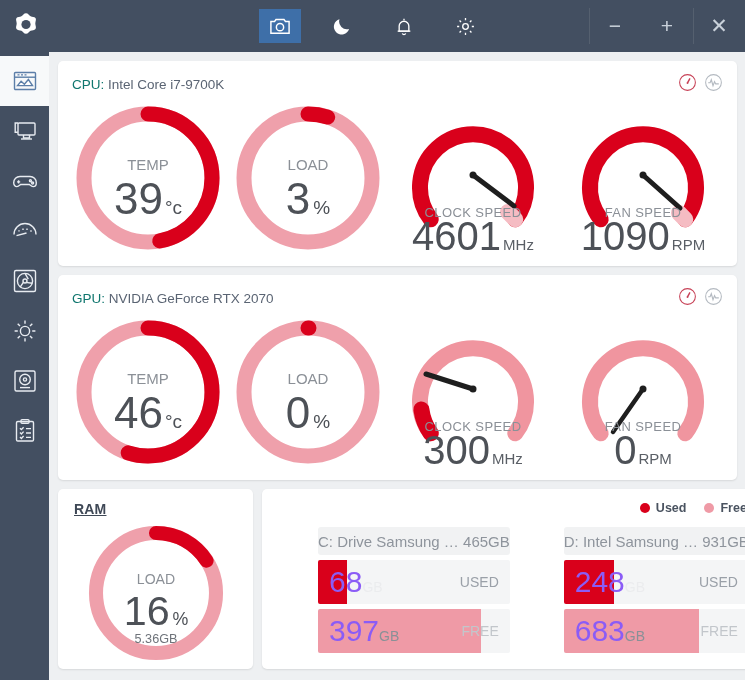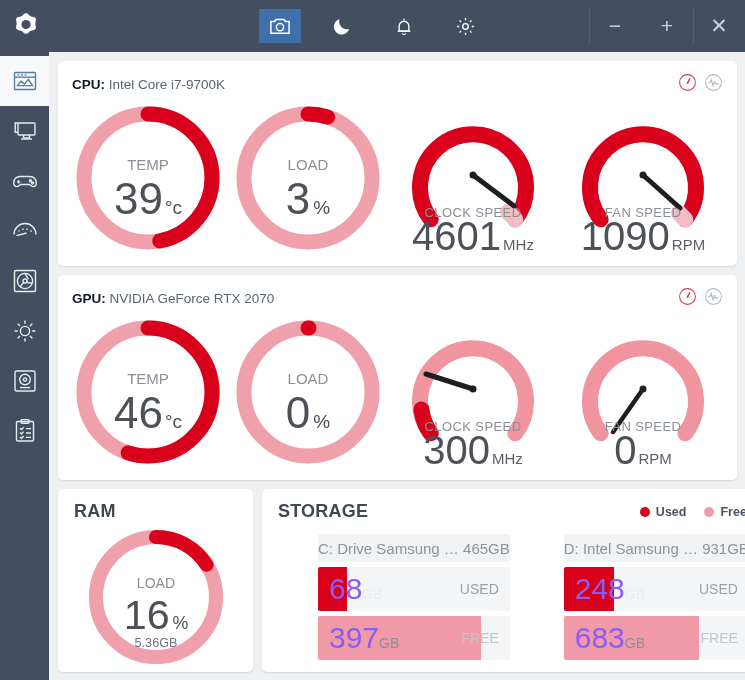--- a/index.html
+++ b/index.html
@@ -82,39 +82,39 @@
     background: #ffffff;
     border-radius: 5px;
     box-shadow: 0 1px 2px rgba(0,0,0,0.10);
   }
 
   .card-head {
     display: flex; align-items: center;
     padding: 12px 14px 0 14px;
   }
   .card-title { font-size: 13.5px; color: #5a6473; }
-  .card-title b { color: #0f172a; font-weight: bold; }
+  .card-title b { color: #0f766e; font-weight: normal; }
   .head-icons { margin-left: auto; display: flex; gap: 7px; }
   .head-ico { cursor: pointer; }
 
   .gauge-row {
     display: flex; align-items: flex-start;
     padding: 2px 10px 8px 10px;
   }
   .gauge-cell { flex: 1; display: flex; }
 
   
   .bottom-row { display: flex; gap: 9px; min-height: 0; }
   .ram-card {
     width: 195px; min-width: 195px;
     display: flex; flex-direction: column;
   }
   .ram-title, .storage-title {
-    font-size: 18px; font-weight: bold; color: #3f4856;
-    padding: 12px 0 0 16px; letter-spacing: .2px;
+    font-size: 14px; font-weight: bold; color: #3f4856;
+    padding: 12px 0 0 16px; letter-spacing: .2px; text-decoration: underline;
   }
   .ram-gauge { flex: 1; display: flex; align-items: center; justify-content: center; }
 
   .storage-card { flex: 1; display: flex; flex-direction: column; }
   .storage-head { display: flex; align-items: center; padding-right: 18px; }
   .legend { margin-left: auto; display: flex; gap: 18px; align-items: center; padding-top: 12px;}
   .legend-item { display: flex; align-items: center; gap: 6px; font-size: 12.5px; font-weight: bold; color: #4a5360; }
   .dot { width: 10px; height: 10px; border-radius: 50%; display: inline-block; }
 
   .drives { display: flex; gap: 14px; padding: 12px 16px 16px 16px; }
@@ -440,21 +440,20 @@
               <text x="80" y="114" text-anchor="middle">
                 <tspan class="ring-value">16</tspan><tspan class="ring-unit" dx="3">%</tspan>
               </text>
               <text class="ring-sub" x="80" y="133" text-anchor="middle">5.36GB</text>
             </svg>
           </div>
         </div>
 
         <div class="card storage-card">
           <div class="storage-head">
-            <div class="storage-title">STORAGE</div>
             <div class="legend">
               <span class="legend-item">
                 <span class="dot" style="background:#d9001b"></span>
                 <span>Used</span>
               </span>
               <span class="legend-item">
                 <span class="dot" style="background:#ef9aa6"></span>
                 <span>Free</span>
               </span>
             </div>

